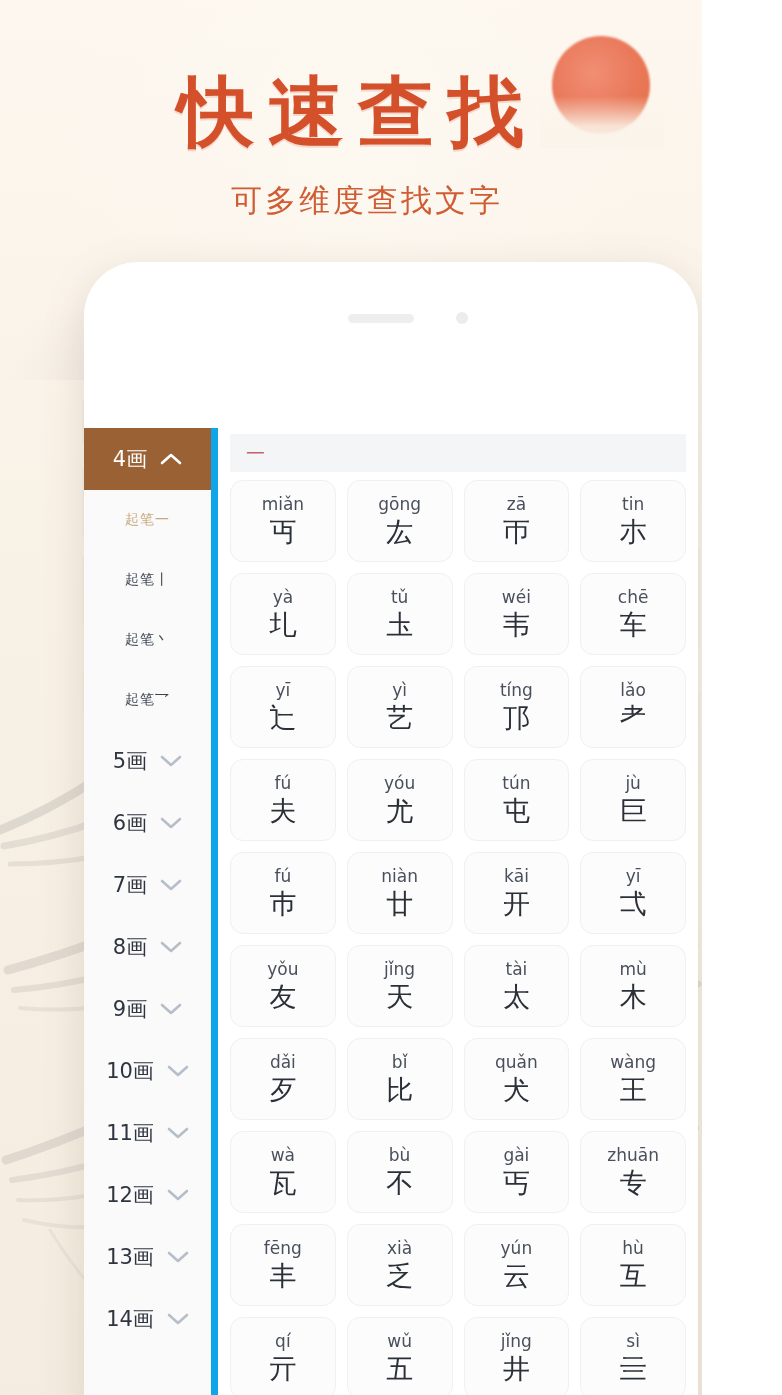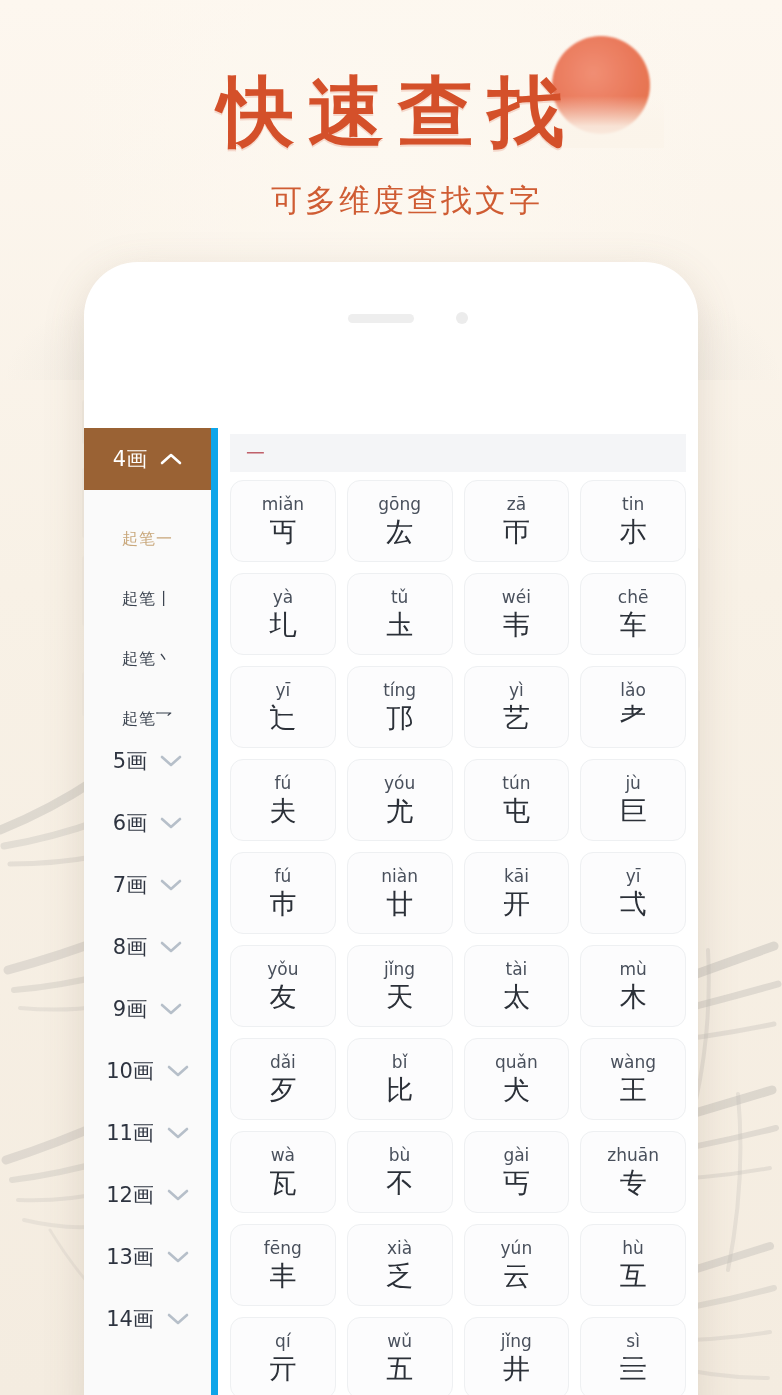--- a/index.html
+++ b/index.html
@@ -7,21 +7,21 @@
   html, body {
     width: 782px;
     height: 1395px;
     overflow: hidden;
     font-family: "Liberation Sans", "DejaVu Sans", sans-serif;
   }
 
   
   #promo-root {
     position: relative;
-    width: 782px;
+    width: 702px;
     height: 1395px;
     background: #fef9c3;
     overflow: hidden;
   }
   .bg-wash {
     position: absolute;
     inset: 0;
     background:
       radial-gradient(ellipse 60% 40% at 50% 10%, #fdf8f0 0%, rgba(253,248,240,0) 70%),
       linear-gradient(180deg, #fdf7ef 0%, #f8f1e6 42%, #f4ece0 100%);
@@ -218,23 +218,23 @@
     font-family: "DejaVu Sans", sans-serif;
   }
   .stroke-head.open {
     background: #9a6234;
     color: #ffffff;
   }
   .stroke-head .chev { display: flex; align-items: center; }
   .sub-item {
     height: 60px;
     display: flex;
-    align-items: flex-end;
+    align-items: center;
     justify-content: center;
-    font-size: 16px;
+    font-size: 14px;
     color: #3c4450;
     letter-spacing: 1px;
     cursor: pointer;
     font-family: "DejaVu Sans", sans-serif;
   }
   .sub-item.sel { color: #c9a87c; }
 
   .content {
     flex: 1;
     padding: 0 0 0 10px;
@@ -491,26 +491,26 @@
             </div>
             <div class="char-cell">
               <div class="py">chē</div>
               <div class="hz">车</div>
             </div>
             <div class="char-cell">
               <div class="py">yī</div>
               <div class="hz">辷</div>
             </div>
             <div class="char-cell">
+              <div class="py">yì</div>
+              <div class="hz">艺</div>
+            </div>
+            <div class="char-cell">
               <div class="py">tíng</div>
               <div class="hz">邒</div>
-            </div>
-            <div class="char-cell">
-              <div class="py">yì</div>
-              <div class="hz">艺</div>
             </div>
             <div class="char-cell">
               <div class="py">lǎo</div>
               <div class="hz">耂</div>
             </div>
             <div class="char-cell">
               <div class="py">fú</div>
               <div class="hz">夫</div>
             </div>
             <div class="char-cell">

